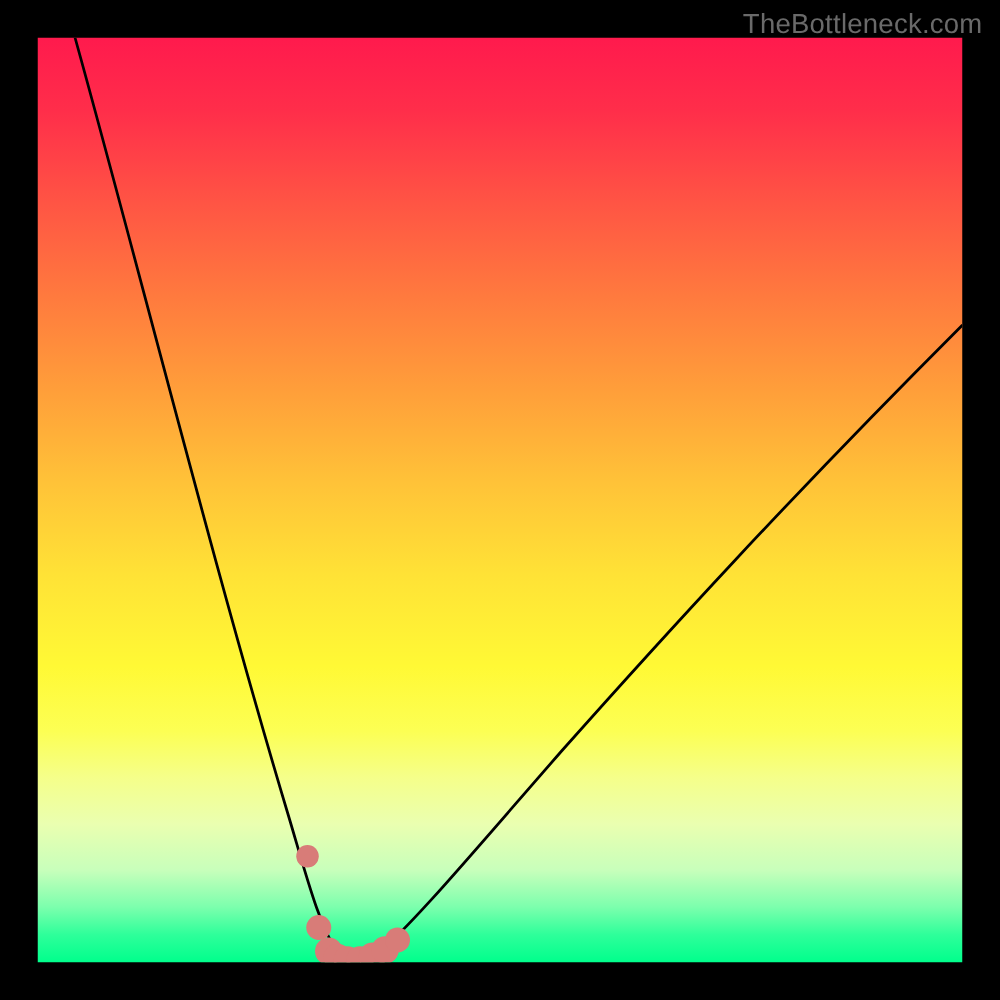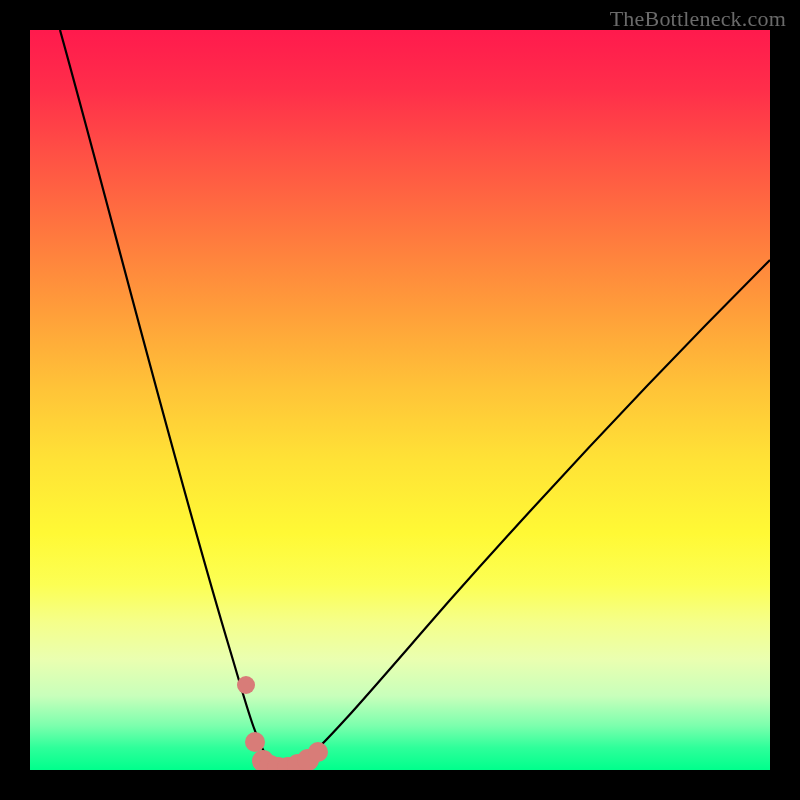--- a/index.html
+++ b/index.html
@@ -51,21 +51,20 @@
     height: 740px;
   }
   .watermark {
     position: absolute;
     top: 6px;
     right: 14px;
     color: #6a6a6a;
     font-size: 22px;
     font-weight: 500;
     letter-spacing: 0.2px;
-    font-family: Liberation Serif, serif;
   }
 </style>
 </head>
 <body>
 
 <div class="watermark">TheBottleneck.com</div>
 
 <div class="frame">
   <div class="gradient-bg"></div>
 

